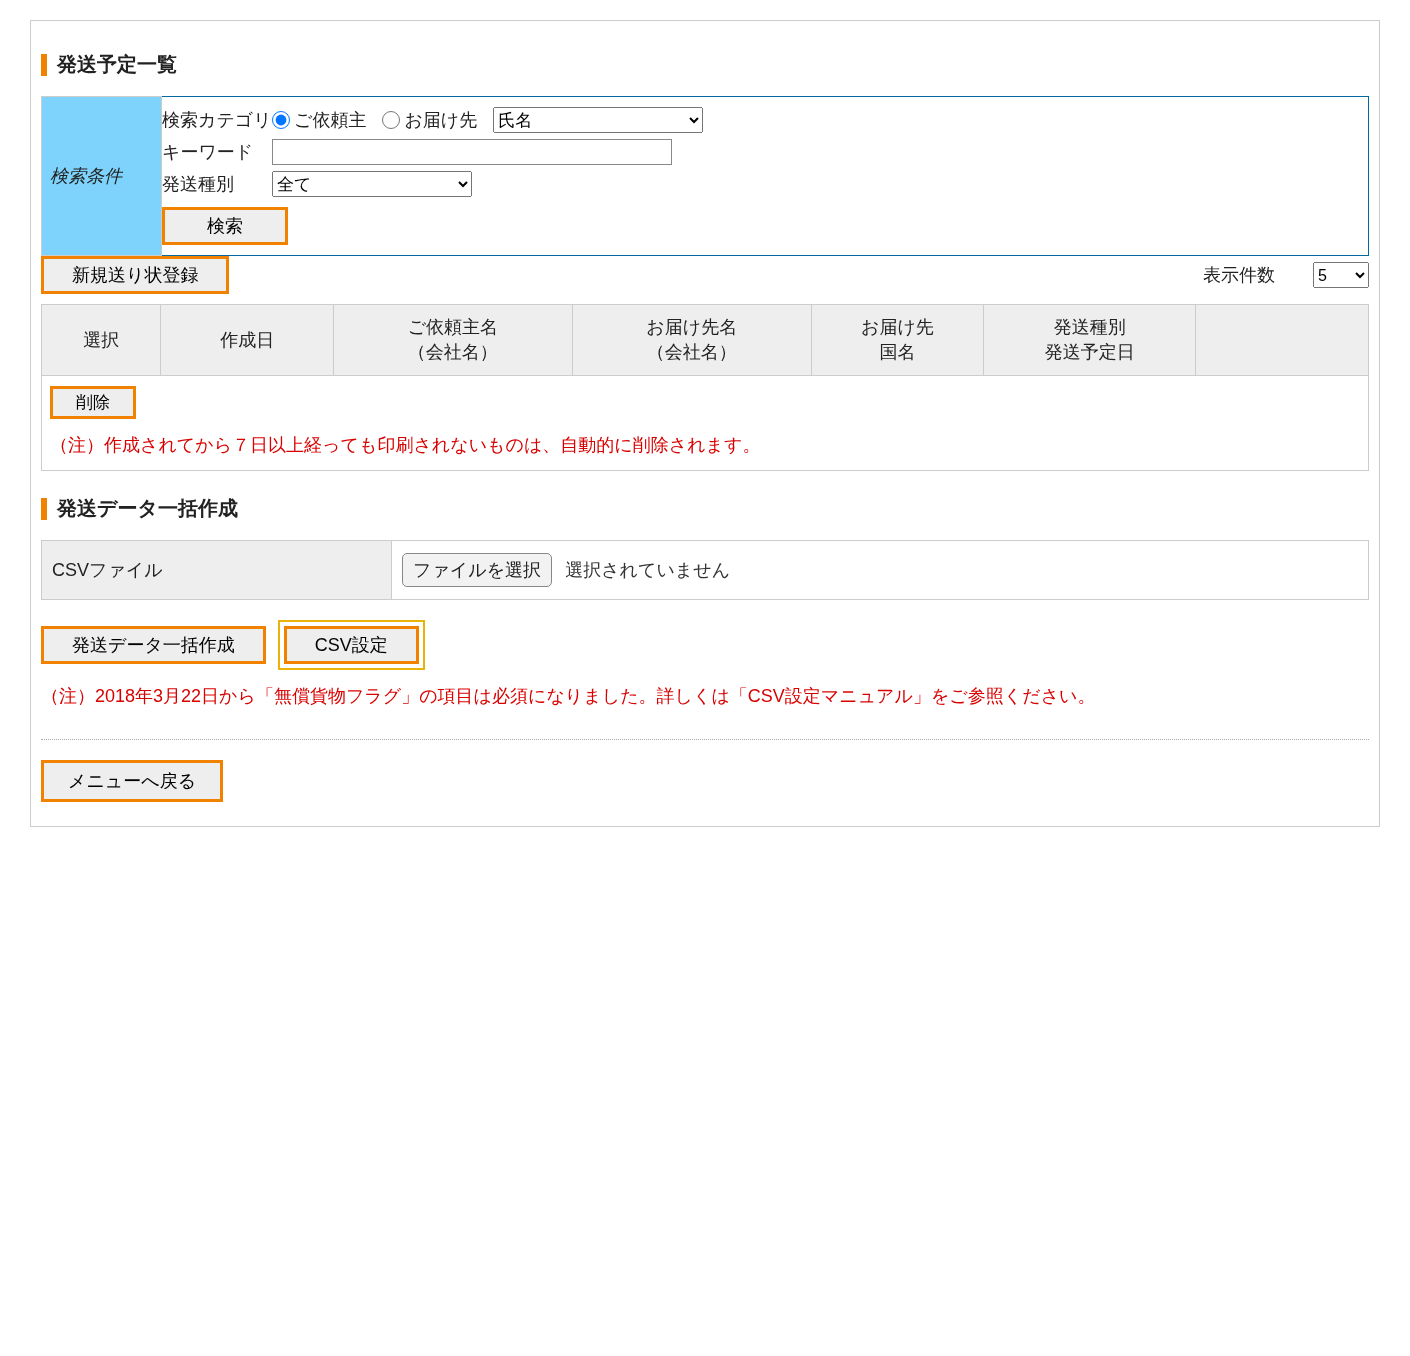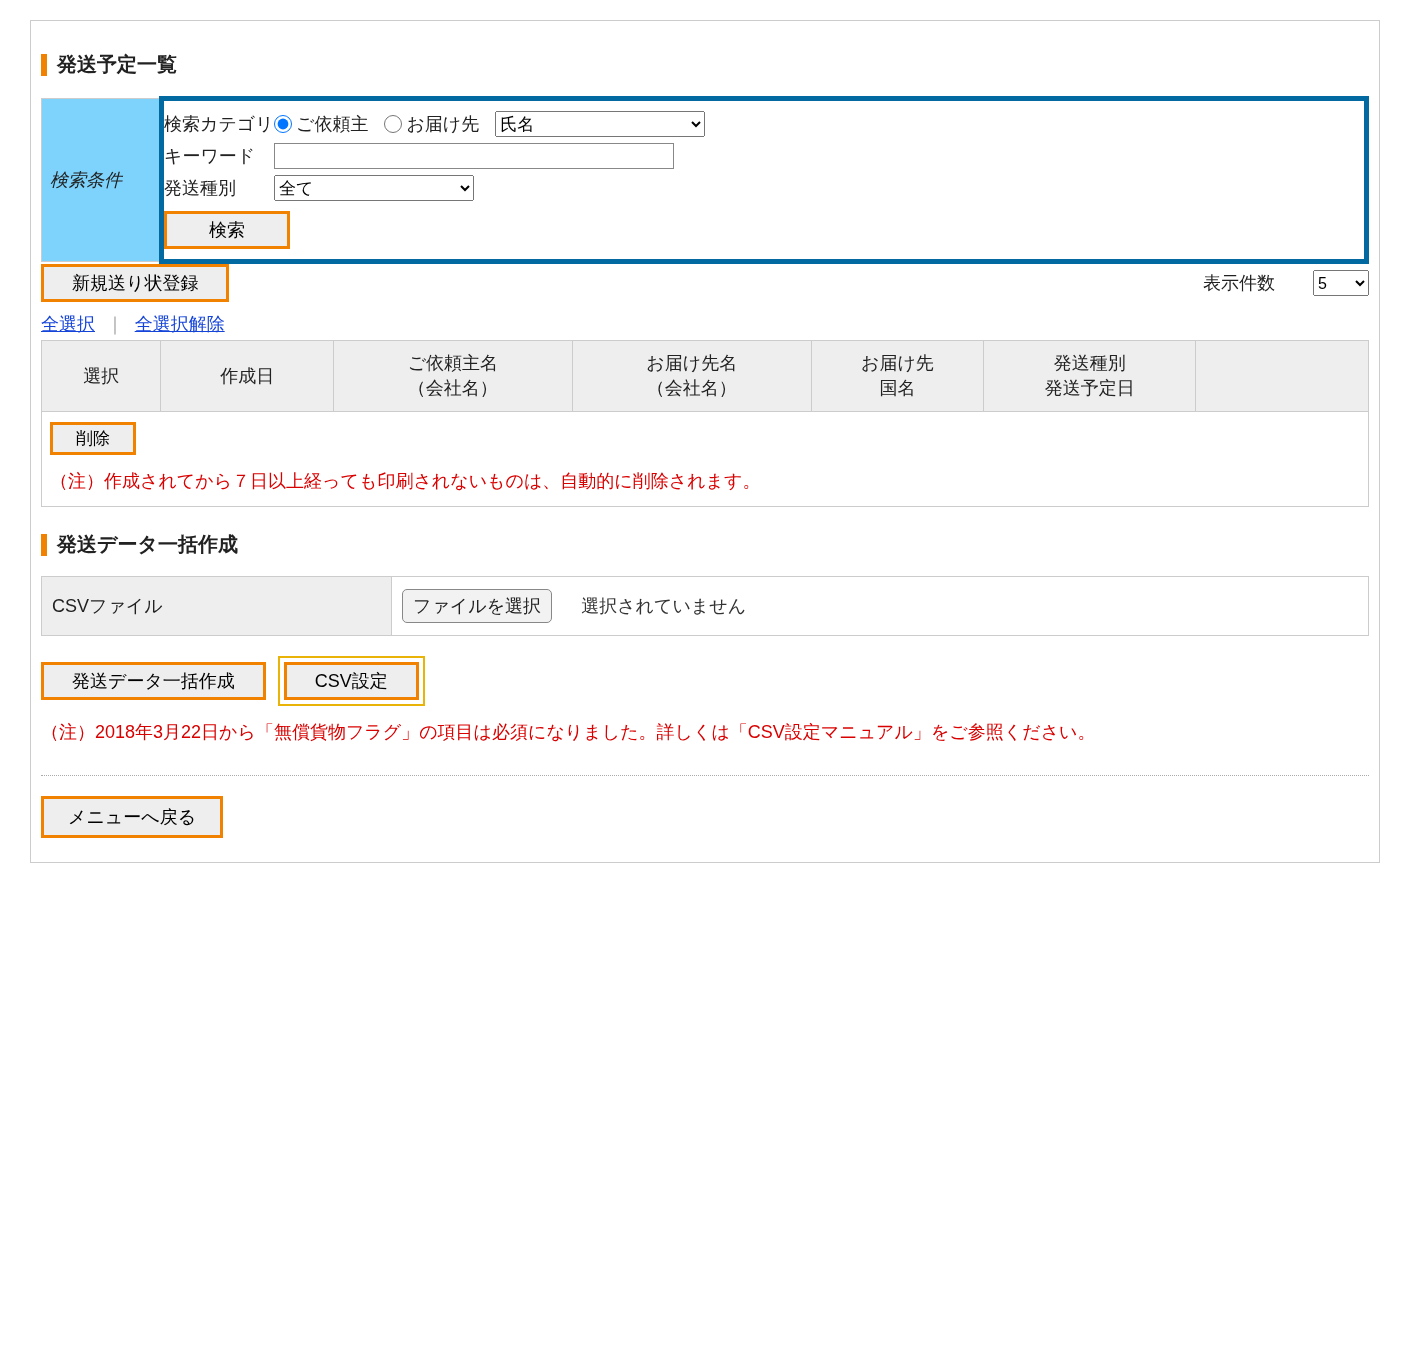--- a/index.html
+++ b/index.html
@@ -37,21 +37,21 @@
       background: #7dd3fc;
       border: 1px solid #ccc;
       width: 120px;
       font-weight: normal;
       text-align: left;
       padding: 10px 8px;
       vertical-align: middle;
       font-style: italic;
     }
     .search-table td {
-      border: 5px solid #0369a1;
+      border: 1px solid #0369a1;
       padding: 10px 0;
     }
     .form-row { display: flex; align-items: center; margin-bottom: 6px; }
     .form-row label.lbl { width: 110px; }
     .select-shimei { width: 210px; height: 26px; font-size: 17px; }
     .keyword-input { width: 400px; height: 26px; font-size: 16px; border:1px solid #888; }
     .select-hassoshubetsu { width: 200px; height: 26px; font-size: 17px; }
     .radio-group { display: inline-flex; align-items: center; }
     .radio-group input { width: 18px; height: 18px; margin-right: 4px; }
     .radio-group span { margin-right: 16px; }
@@ -112,21 +112,21 @@
       padding: 12px 10px;
     }
     .file-btn {
       display: inline-block;
       border: 1px solid #888;
       border-radius: 5px;
       background: #f2f2f2;
       padding: 4px 10px;
       font-size: 18px;
       cursor: pointer;
-      margin-right: 24px;
+      margin-right: 8px;
     }
     .file-state { color: #333; }
     .bulk-row { margin-top: 20px; display: flex; align-items: center; }
     .highlight-box {
       border: 2px solid #eab308;
       padding: 4px;
       margin-left: 12px;
     }
     .dotted-divider { border: 0; border-top: 1px dotted #aaa; margin: 28px 0 20px 0; }
     .menu-back { padding: 6px 24px; }
@@ -182,25 +182,20 @@
   <div class="toprow">
     <button class="btn-orange">新規送り状登録</button>
     <div class="display-count">
       <span>表示件数</span>
       <select>
         <option>5</option>
       </select>
     </div>
   </div>
 
-  <div class="sel-links">
-    <a class="link">全選択</a>
-    <span class="sep">｜</span>
-    <a class="link">全選択解除</a>
-  </div>
 
   <table class="list">
     <thead>
       <tr>
         <th class="col-sel">選択</th>
         <th class="col-date">作成日</th>
         <th class="col-req">
           <span>ご依頼主名</span><br>
           <span>（会社名）</span>
         </th>

